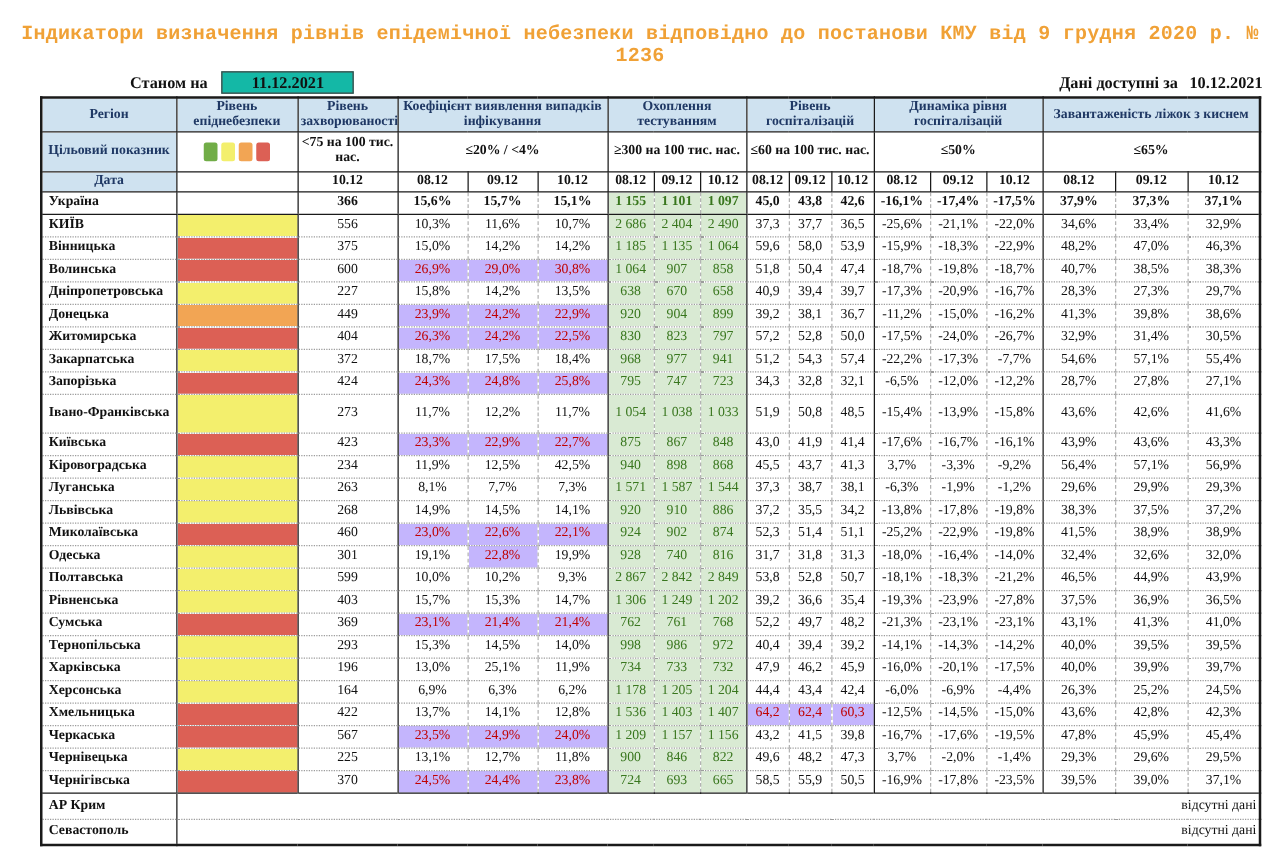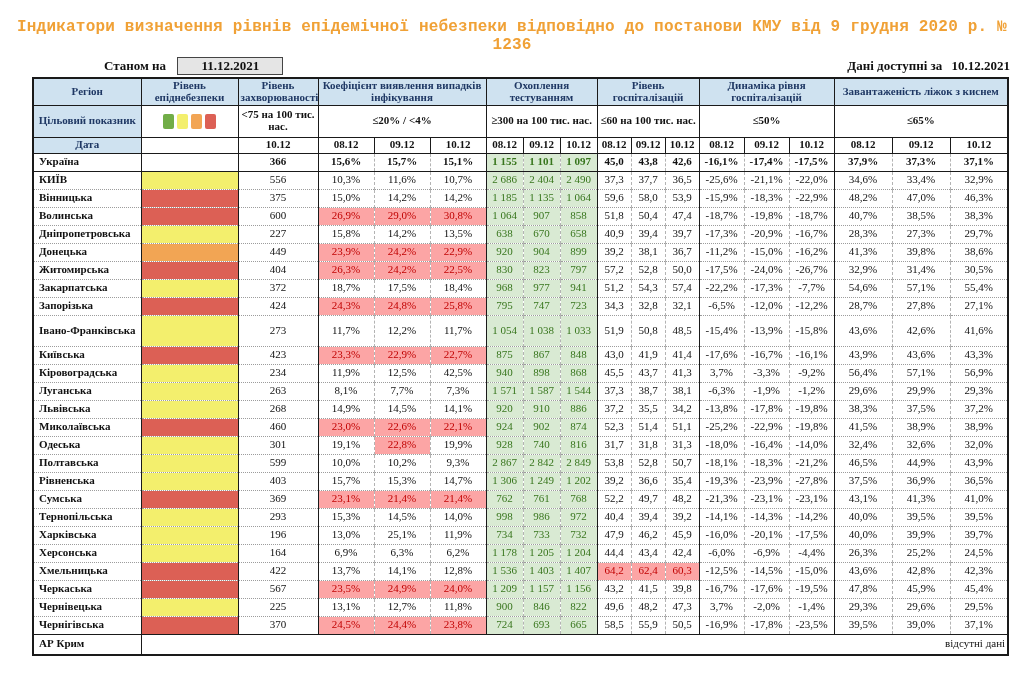--- a/index.html
+++ b/index.html
@@ -6,21 +6,21 @@
   html,body { width:1024px; height:683px; background:#fff; overflow:hidden;
     font-family:"Liberation Serif", serif; }
   .page { position:relative; width:1024px; height:683px; }
 
   .title { margin-top:18px; text-align:center; color:#f0a136; font-weight:bold;
     font-size:16px; letter-spacing:0.2px;font-family:Liberation Mono, monospace; }
 
   .subheader { display:flex; justify-content:space-between; align-items:center;
     margin:3px 14px 2px 104px; font-size:13px; font-weight:bold; color:#111; }
   .asof-box { display:inline-block; min-width:106px; text-align:center;
-    background:#e5e5e5; border:1px solid #444; padding:0 4px; margin-left:8px;
+    background:#14b8a6; border:1px solid #444; padding:0 4px; margin-left:8px;
     font-weight:bold; }
   .avail span { margin-left:6px; }
 
   table { border-collapse:collapse; margin-left:32px; width:975px;
     table-layout:fixed; border:2px solid #1a1a1a; }
   th, td { font-size:11px; line-height:1.05; text-align:center; padding:0 2px;
     overflow:hidden; }
 
   thead th { border:1px solid #1a1a1a; }
   thead .hlabel { background:#cfe2f0; color:#1f3864; font-weight:bold; }
@@ -40,21 +40,21 @@
   tbody td { border-left:1px dashed #b3b3b3; border-top:1px dotted #9c9c9c;
     color:#111; }
   tbody td.gb { border-left:1px solid #1a1a1a; }
   tbody tr:first-child td { border-top:1px solid #1a1a1a; }
   tr.row-bold td { font-weight:bold; border-bottom:1px solid #1a1a1a; }
   tr.nodata-first td { border-top:1px solid #1a1a1a; }
 
   .c-region { text-align:left; padding-left:5px; font-weight:bold; }
   .c-nodata { font-size:11px;text-align:right; }
   td.t { background:#d9ead3; color:#38761d; }
-  td.alert { background:#fca5a5; color:#c00000; }
+  td.alert { background:#c4b5fd; color:#c00000; }
 </style>
 </head>
 <body>
 
 <div class="page">
 
   <div class="title">Індикатори визначення рівнів епідемічної небезпеки відповідно до постанови КМУ від 9 грудня 2020 р. № 1236</div>
 
   <div class="subheader">
     <div class="asof">
@@ -640,16 +640,20 @@
           <td>-17,8%</td>
           <td>-23,5%</td>
           <td class="gb">39,5%</td>
           <td>39,0%</td>
           <td>37,1%</td>
         </tr>
         <tr class="row-nodata nodata-first">
           <td class="c-region">АР Крим</td>
           <td class="c-nodata gb" colspan="17">відсутні дані</td>
         </tr>
+        <tr class="row-nodata">
+          <td class="c-region">Севастополь</td>
+          <td class="c-nodata gb" colspan="17">відсутні дані</td>
+        </tr>
       </tbody>
   </table>
 
 </div>
 
 </body></html>

